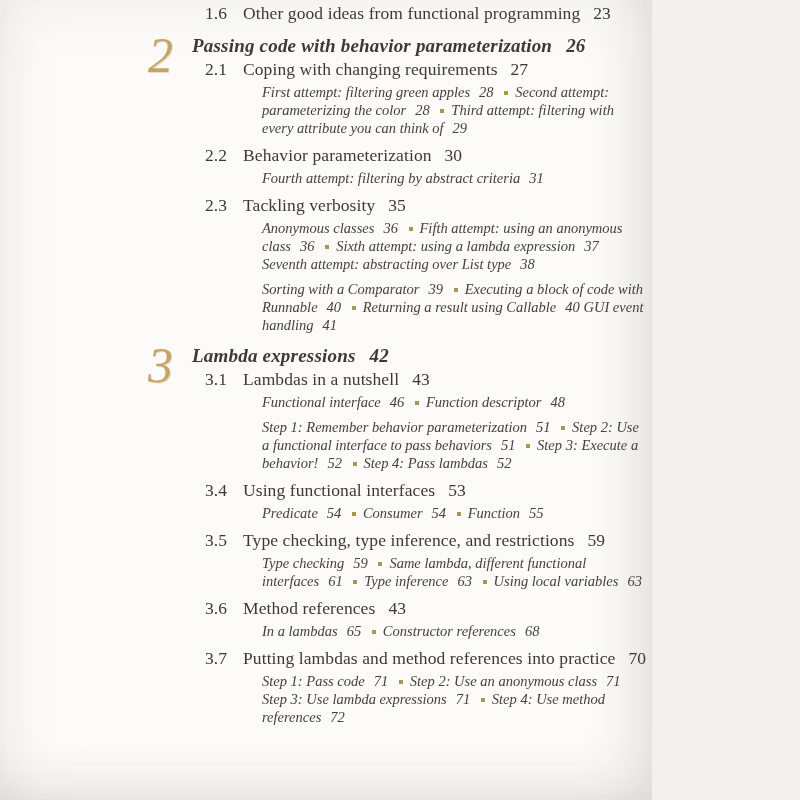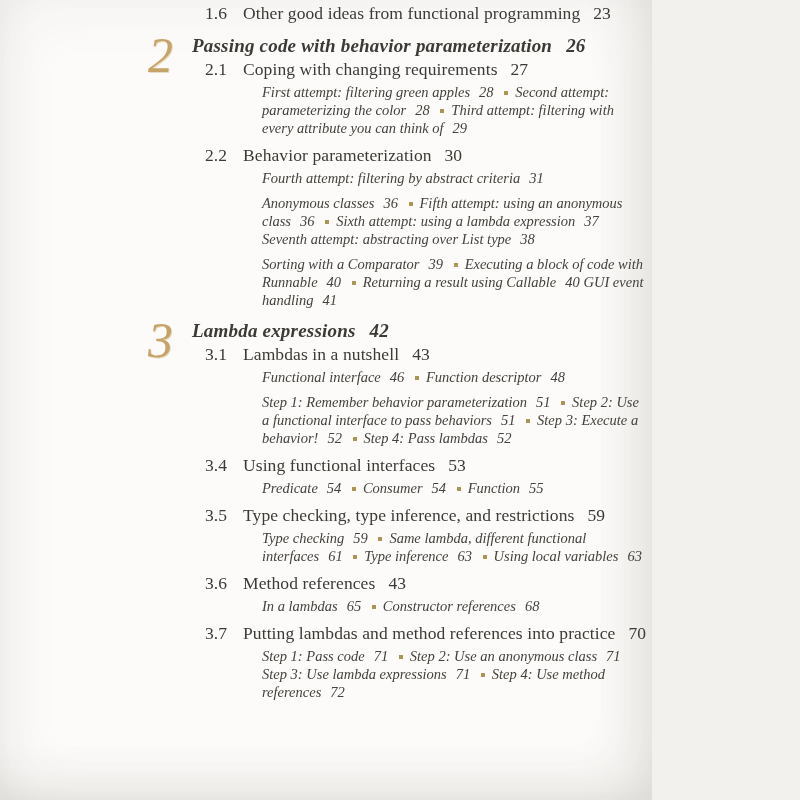--- a/index.html
+++ b/index.html
@@ -54,20 +54,21 @@
       <div class="sec-row"><span class="sec-num">1.6</span><span class="sec-title">Other good ideas from functional programming</span><span class="sec-page">23</span></div>
       <div class="chapter">
         <div class="chapter-head">
           <span class="chapter-num">2</span>
           <div class="chapter-title-row"><span class="chapter-title">Passing code with behavior parameterization</span><span class="chapter-page">26</span></div>
         </div>
         <div class="sec-row"><span class="sec-num">2.1</span><span class="sec-title">Coping with changing requirements</span><span class="sec-page">27</span></div>
         <div class="subs"><span class="sub-entry"><span class="sub-title">First attempt: filtering green apples</span><span class="sub-page">28</span></span> <span class="sub-entry"><span class="bullet"></span><span class="sub-title">Second attempt: parameterizing the color</span><span class="sub-page">28</span></span> <span class="sub-entry"><span class="bullet"></span><span class="sub-title">Third attempt: filtering with every attribute you can think of</span><span class="sub-page">29</span></span> </div>
         <div class="sec-row"><span class="sec-num">2.2</span><span class="sec-title">Behavior parameterization</span><span class="sec-page">30</span></div>
         <div class="subs"><span class="sub-entry"><span class="sub-title">Fourth attempt: filtering by abstract criteria</span><span class="sub-page">31</span></span> </div>
+        <div class="sec-row"><span class="sec-num">2.3</span><span class="sec-title">Tackling verbosity</span><span class="sec-page">35</span></div>
         <div class="subs"><span class="sub-entry"><span class="sub-title">Anonymous classes</span><span class="sub-page">36</span></span> <span class="sub-entry"><span class="bullet"></span><span class="sub-title">Fifth attempt: using an anonymous class</span><span class="sub-page">36</span></span> <span class="sub-entry"><span class="bullet"></span><span class="sub-title">Sixth attempt: using a lambda expression</span><span class="sub-page">37</span></span> <span class="sub-entry"><span class="sub-title">Seventh attempt: abstracting over List type</span><span class="sub-page">38</span></span> </div>
         <div class="subs"><span class="sub-entry"><span class="sub-title">Sorting with a Comparator</span><span class="sub-page">39</span></span> <span class="sub-entry"><span class="bullet"></span><span class="sub-title">Executing a block of code with Runnable</span><span class="sub-page">40</span></span> <span class="sub-entry"><span class="bullet"></span><span class="sub-title">Returning a result using Callable</span><span class="sub-page">40</span></span> <span class="sub-entry"><span class="sub-title">GUI event handling</span><span class="sub-page">41</span></span> </div>
       </div>
       <div class="chapter">
         <div class="chapter-head">
           <span class="chapter-num">3</span>
           <div class="chapter-title-row"><span class="chapter-title">Lambda expressions</span><span class="chapter-page">42</span></div>
         </div>
         <div class="sec-row"><span class="sec-num">3.1</span><span class="sec-title">Lambdas in a nutshell</span><span class="sec-page">43</span></div>
         <div class="subs"><span class="sub-entry"><span class="sub-title">Functional interface</span><span class="sub-page">46</span></span> <span class="sub-entry"><span class="bullet"></span><span class="sub-title">Function descriptor</span><span class="sub-page">48</span></span> </div>

